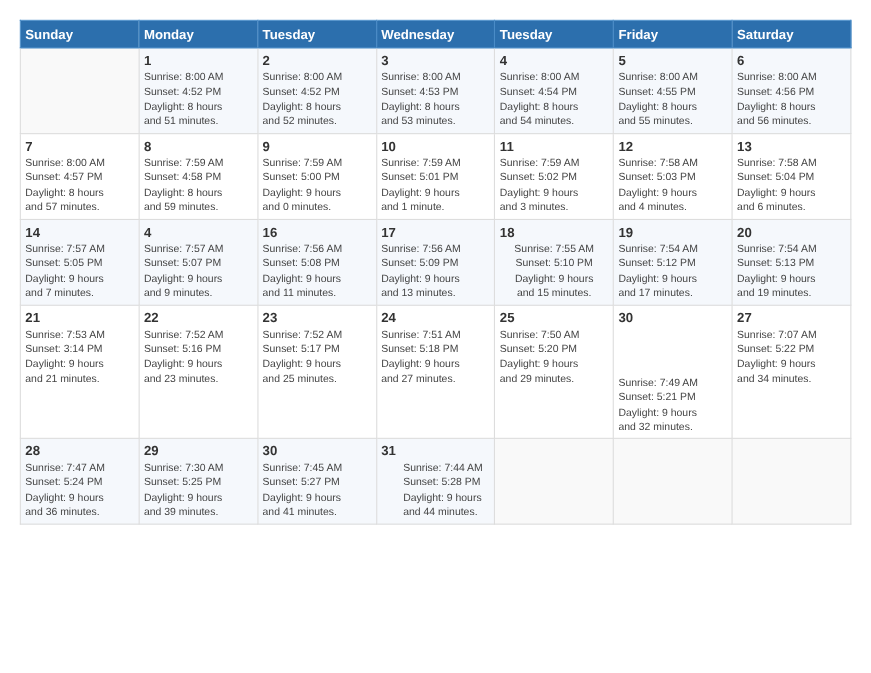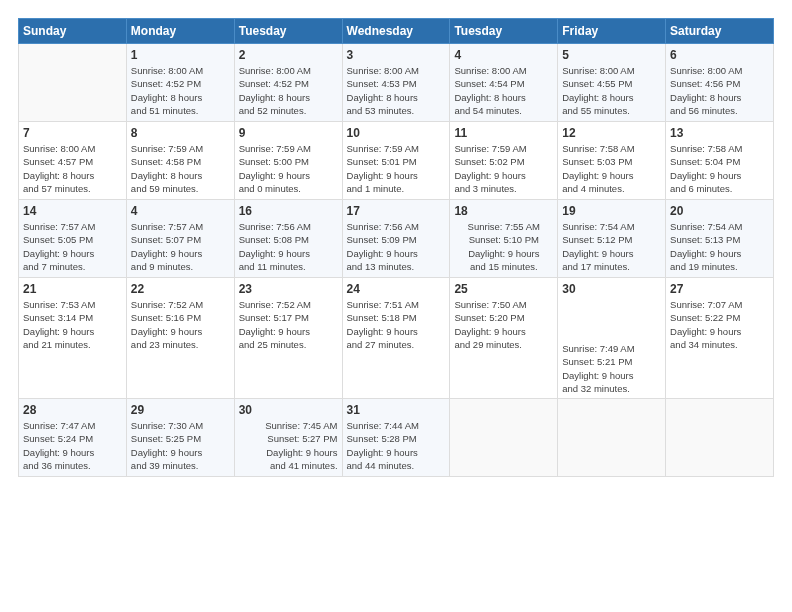--- a/index.html
+++ b/index.html
@@ -304,28 +304,28 @@
           </td>
           <td>
             <span class="day-number">29</span>
             <div class="day-info" style="white-space: pre-line;">Sunrise: 7:30 AM
 Sunset: 5:25 PM
 Daylight: 9 hours
 and 39 minutes.</div>
           </td>
           <td>
             <span class="day-number">30</span>
-            <div class="day-info" style="white-space: pre-line; text-align: right;">Sunrise: 7:45 AM
+            <div class="day-info" style="white-space: pre-line;">Sunrise: 7:45 AM
 Sunset: 5:27 PM
 Daylight: 9 hours
 and 41 minutes.</div>
           </td>
           <td>
             <span class="day-number">31</span>
-            <div class="day-info" style="white-space: pre-line;">Sunrise: 7:44 AM
+            <div class="day-info" style="white-space: pre-line; margin-left: 20px;">Sunrise: 7:44 AM
 Sunset: 5:28 PM
 Daylight: 9 hours
 and 44 minutes.</div>
           </td>
           <td class="empty"></td>
           <td class="empty"></td>
           <td class="empty"></td>
         </tr>
       </tbody>
   </table>

